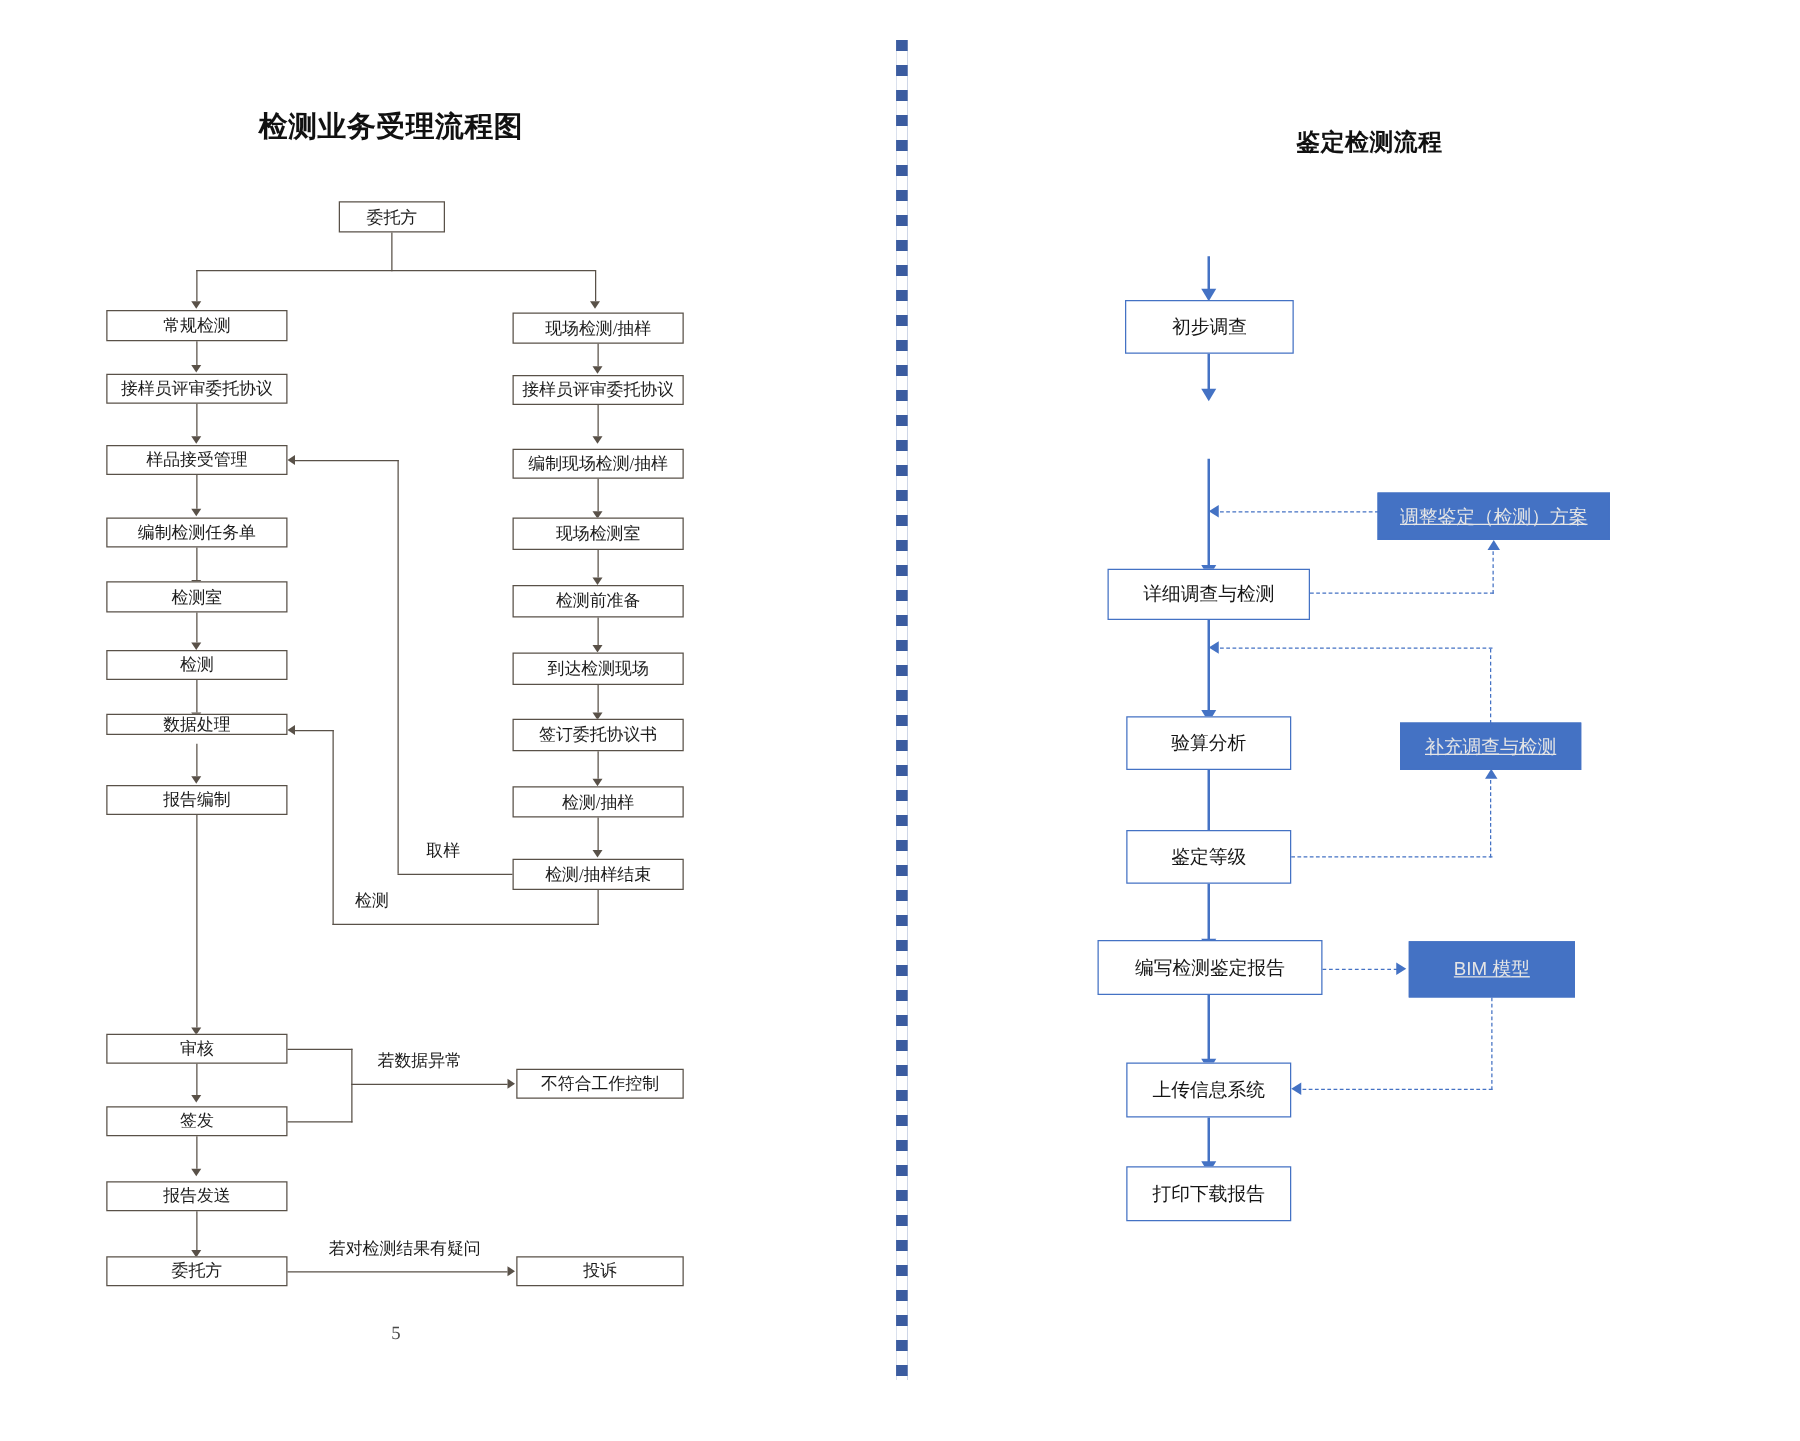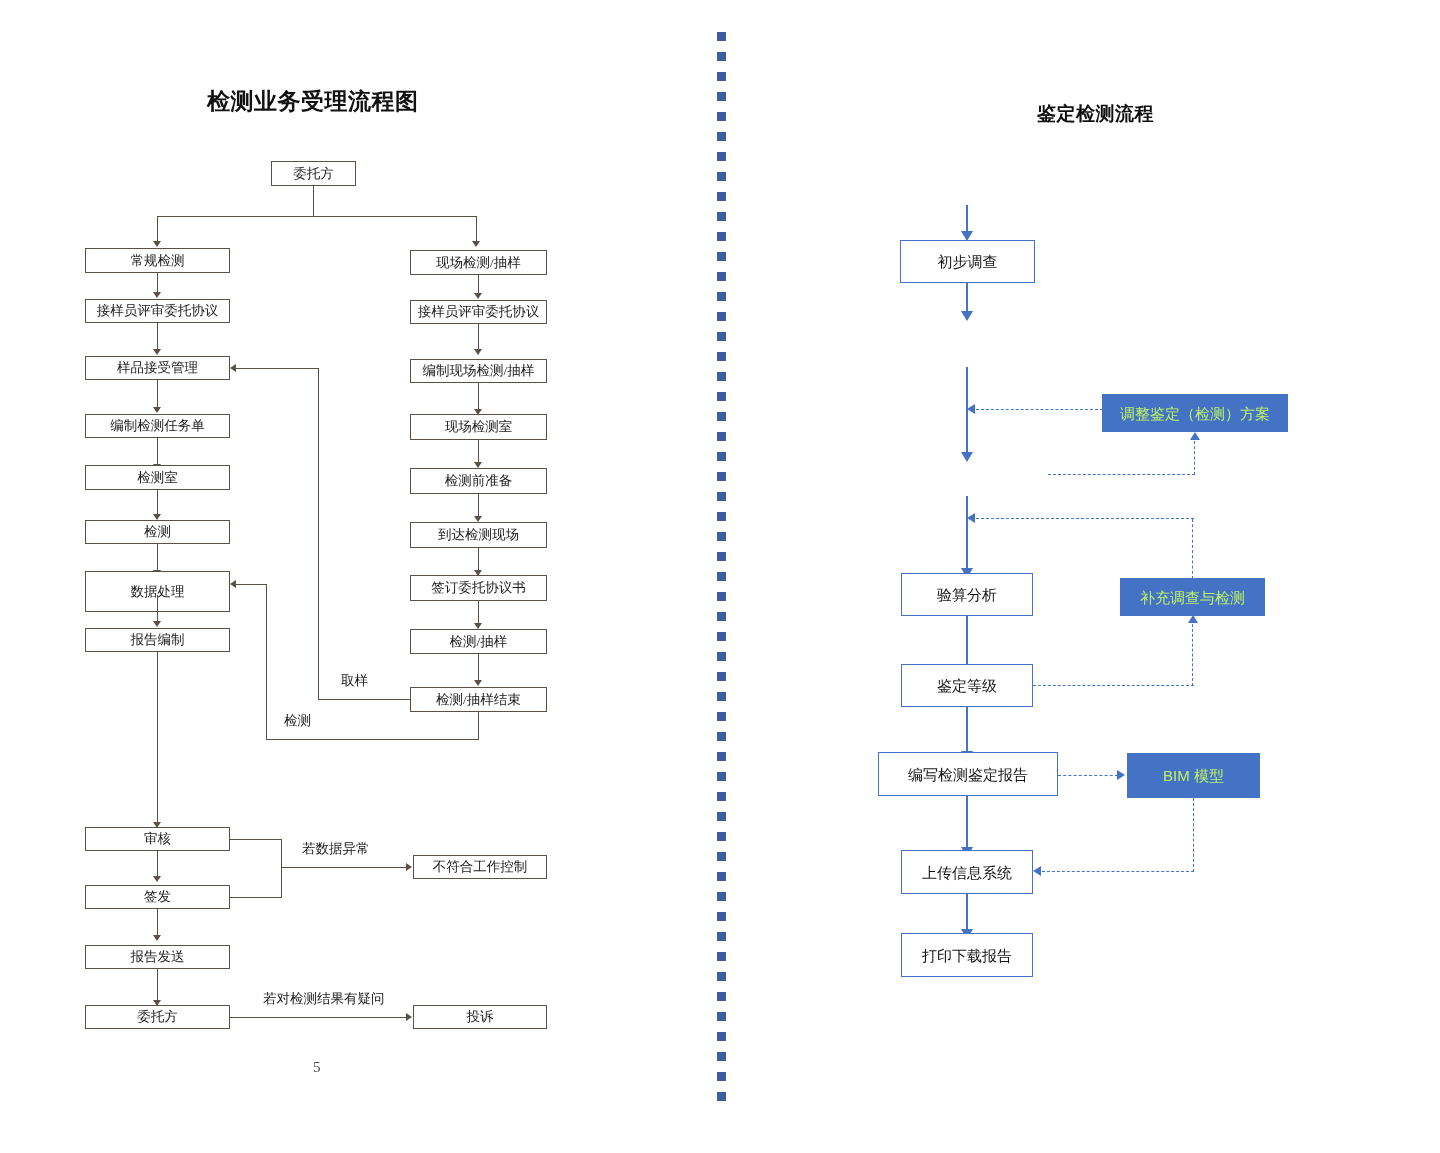--- a/index.html
+++ b/index.html
@@ -56,21 +56,21 @@
     font-family:"Liberation Serif","DejaVu Serif",serif;
   }
 
   
   .rbox{
     position:absolute; box-sizing:border-box;
     border:1.6px solid #4472c4; background:#fff;
     display:flex; align-items:center; justify-content:center;
     font-size:15px; color:#151515; white-space:nowrap; line-height:1;
   }
-  .rbox.fill{ background:#4472c4; border-color:#4472c4; color:#bef264; }
+  .rbox.fill{ background:#4472c4; border-color:#4472c4; color:#e5e5e5;text-decoration:underline; }
   .rline{ position:absolute; background:#4472c4; }
   .rline.v{ width:2px; }
   .rdash{ position:absolute; }
   .rdash.h{
     height:0; border-top:1.7px dashed #4472c4;
   }
   .rdash.v{
     width:0; border-left:1.7px dashed #4472c4;
   }
   .rarrow{ position:absolute; width:0; height:0; }
@@ -114,21 +114,21 @@
   <div class="larrow down" style="left:153px;top:464px"></div>
 
   <div class="lbox" style="left:85px;top:465px;width:145px;height:25px">检测室</div>
   <div class="lline v" style="left:157px;top:490px;height:24px"></div>
   <div class="larrow down" style="left:153px;top:514px"></div>
 
   <div class="lbox" style="left:85px;top:520px;width:145px;height:24px">检测</div>
   <div class="lline v" style="left:157px;top:544px;height:26px"></div>
   <div class="larrow down" style="left:153px;top:570px"></div>
 
-  <div class="lbox" style="left:85px;top:571px;width:145px;height:41px">数据处理</div>
+  <div class="lbox" style="left:85px;top:571px;width:145px;height:17px">数据处理</div>
   <div class="lline v" style="left:157px;top:595px;height:26px"></div>
   <div class="larrow down" style="left:153px;top:621px"></div>
 
   <div class="lbox" style="left:85px;top:628px;width:145px;height:24px">报告编制</div>
   <div class="lline v" style="left:157px;top:652px;height:170px"></div>
   <div class="larrow down" style="left:153px;top:822px"></div>
 
   <div class="lbox" style="left:85px;top:827px;width:145px;height:24px">审核</div>
   <div class="lline v" style="left:157px;top:851px;height:25px"></div>
   <div class="larrow down" style="left:153px;top:876px"></div>
@@ -210,20 +210,21 @@
   <div class="rline v" style="left:966px;top:205px;height:28px"></div>
   <div class="rarrow down" style="left:961px;top:231px"></div>
 
   <div class="rbox" style="left:900px;top:240px;width:135px;height:43px">初步调查</div>
   <div class="rline v" style="left:966px;top:283px;height:30px"></div>
   <div class="rarrow down" style="left:961px;top:311px"></div>
 
   <div class="rline v" style="left:966px;top:367px;height:87px"></div>
   <div class="rarrow down" style="left:961px;top:452px"></div>
 
+  <div class="rbox" style="left:886px;top:455px;width:162px;height:41px">详细调查与检测</div>
   <div class="rline v" style="left:966px;top:496px;height:74px"></div>
   <div class="rarrow down" style="left:961px;top:568px"></div>
 
   <div class="rbox" style="left:901px;top:573px;width:132px;height:43px">验算分析</div>
   <div class="rline v" style="left:966px;top:616px;height:52px"></div>
   <div class="rarrow down" style="left:961px;top:666px"></div>
 
   <div class="rbox" style="left:901px;top:664px;width:132px;height:43px">鉴定等级</div>
   <div class="rline v" style="left:966px;top:707px;height:46px"></div>
   <div class="rarrow down" style="left:961px;top:751px"></div>

